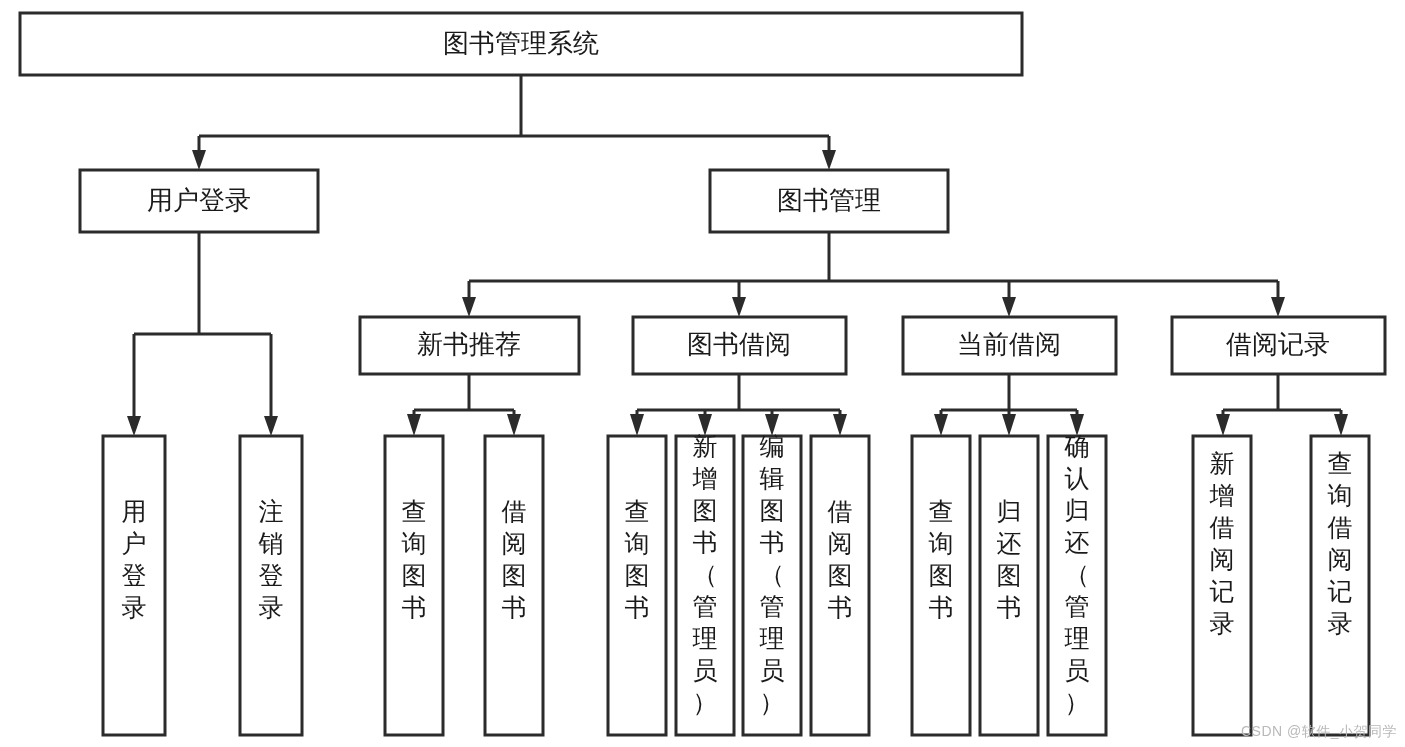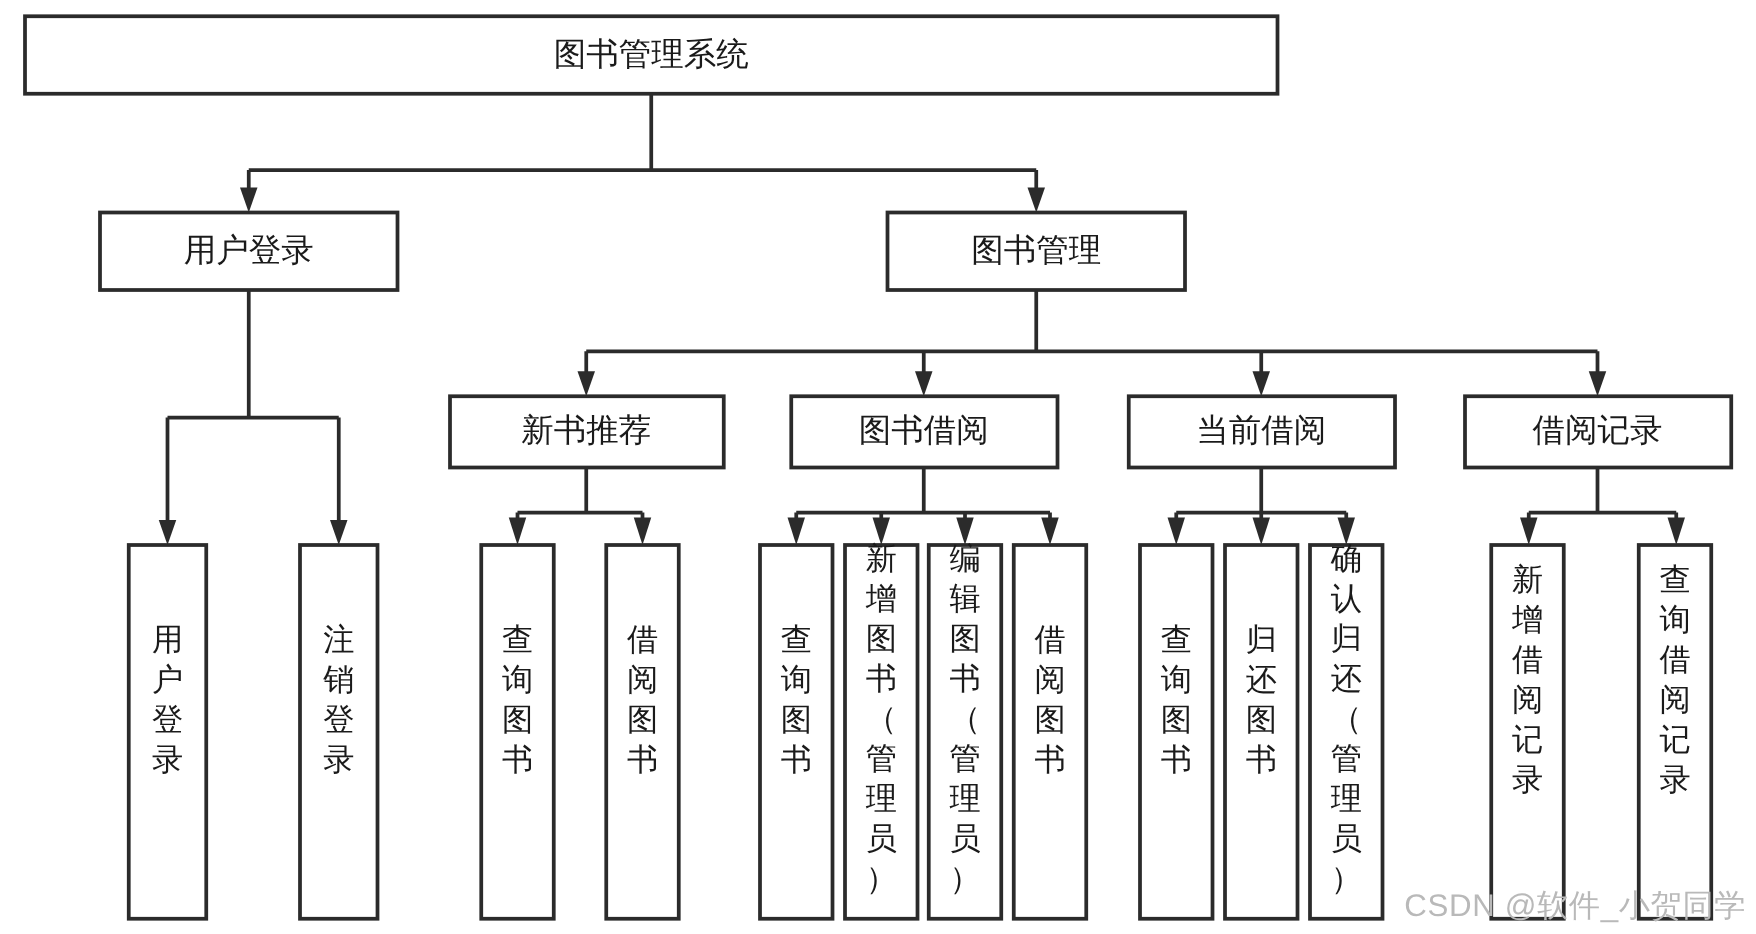--- a/index.html
+++ b/index.html
@@ -52,21 +52,21 @@
     font-family: "Liberation Sans", "DejaVu Sans", sans-serif;
     font-size: 25px;
     fill: #1a1a1a;
     text-anchor: middle;
   }
   .watermark-text {
     position: absolute;
     right: 8px;
     bottom: 6px;
     font-family: "Liberation Sans", "DejaVu Sans", sans-serif;
-    font-size: 25px;
+    font-size: 14px;
     color: #b9b9b9;
     white-space: nowrap;
     letter-spacing: 0.5px;
     user-select: none;
   }
 </style>
 </head>
 <body>
 
 <div id="diagram-root">

